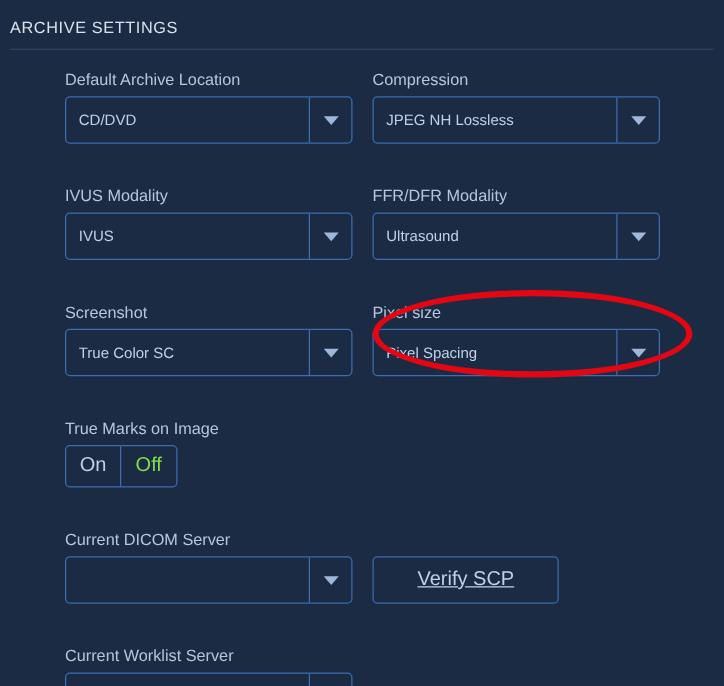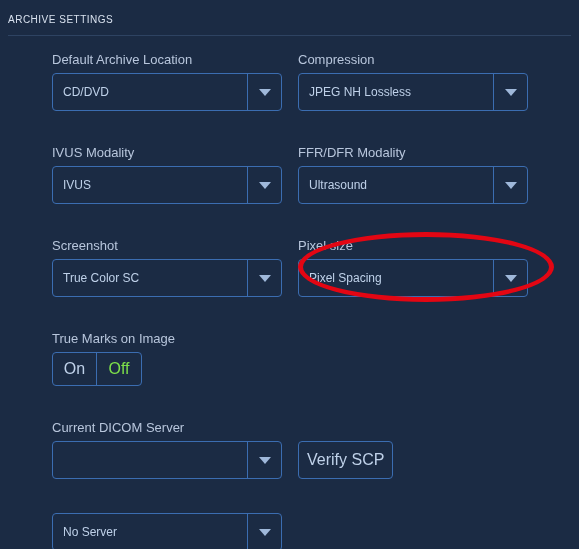--- a/index.html
+++ b/index.html
@@ -7,21 +7,21 @@
     width: 579px; height: 549px;
     background: #1b2b44;
     font-family: "Segoe UI", Arial, sans-serif;
     overflow: hidden;
   }
   .panel {
     padding: 14px 8px 0 8px;
     color: #d9e2ef;
   }
   .section-title {
-    font-size: 10px;
+    font-size: 13px;
     letter-spacing: 0.5px;
     color: #d9e2ef;
     margin-bottom: 10px;
   }
   .divider {
     border: none;
     border-top: 1px solid #2e4362;
     margin-bottom: 16px;
   }
   .grid {
@@ -86,27 +86,28 @@
     color: #bfd1e9;
     border-right: 1px solid #3b6db1;
   }
   .toggle-btn:last-child { border-right: none; }
   .toggle-btn.active { color: #7de04a; }
   .button {
     display: inline-flex;
     align-items: center;
     justify-content: center;
     height: 38px;
-    padding: 0 8px;
+    padding: 0 35px;
     border: 1px solid #3b6db1;
     border-radius: 4px;
     font-size: 16px;
     color: #bfd1e9;
     background: transparent;
     cursor: pointer;
+    text-decoration: underline;
   }
   .span2 { grid-column: 1 / span 2; }
   .verify-cell { display:flex; align-items:flex-end; }
   
   .annot {
     position: absolute;
     border: 5px solid #e30613;
     border-radius: 50%;
     pointer-events: none;
   }
@@ -198,20 +199,21 @@
               <span class="chev"></span>
             </span>
     </div>
   </div>
 
   <div class="field verify-cell">
     <button class="button">Verify SCP</button>
   </div>
 
   <div class="field span2" style="width:230px">
+    <span class="field-label">Current Worklist Server</span>
     <div class="dropdown" style="width:230px">
       <span class="dropdown-value">No Server</span>
       <span class="dropdown-arrow">
               <span class="chev"></span>
             </span>
     </div>
   </div>
 
 </div>
 </div>

